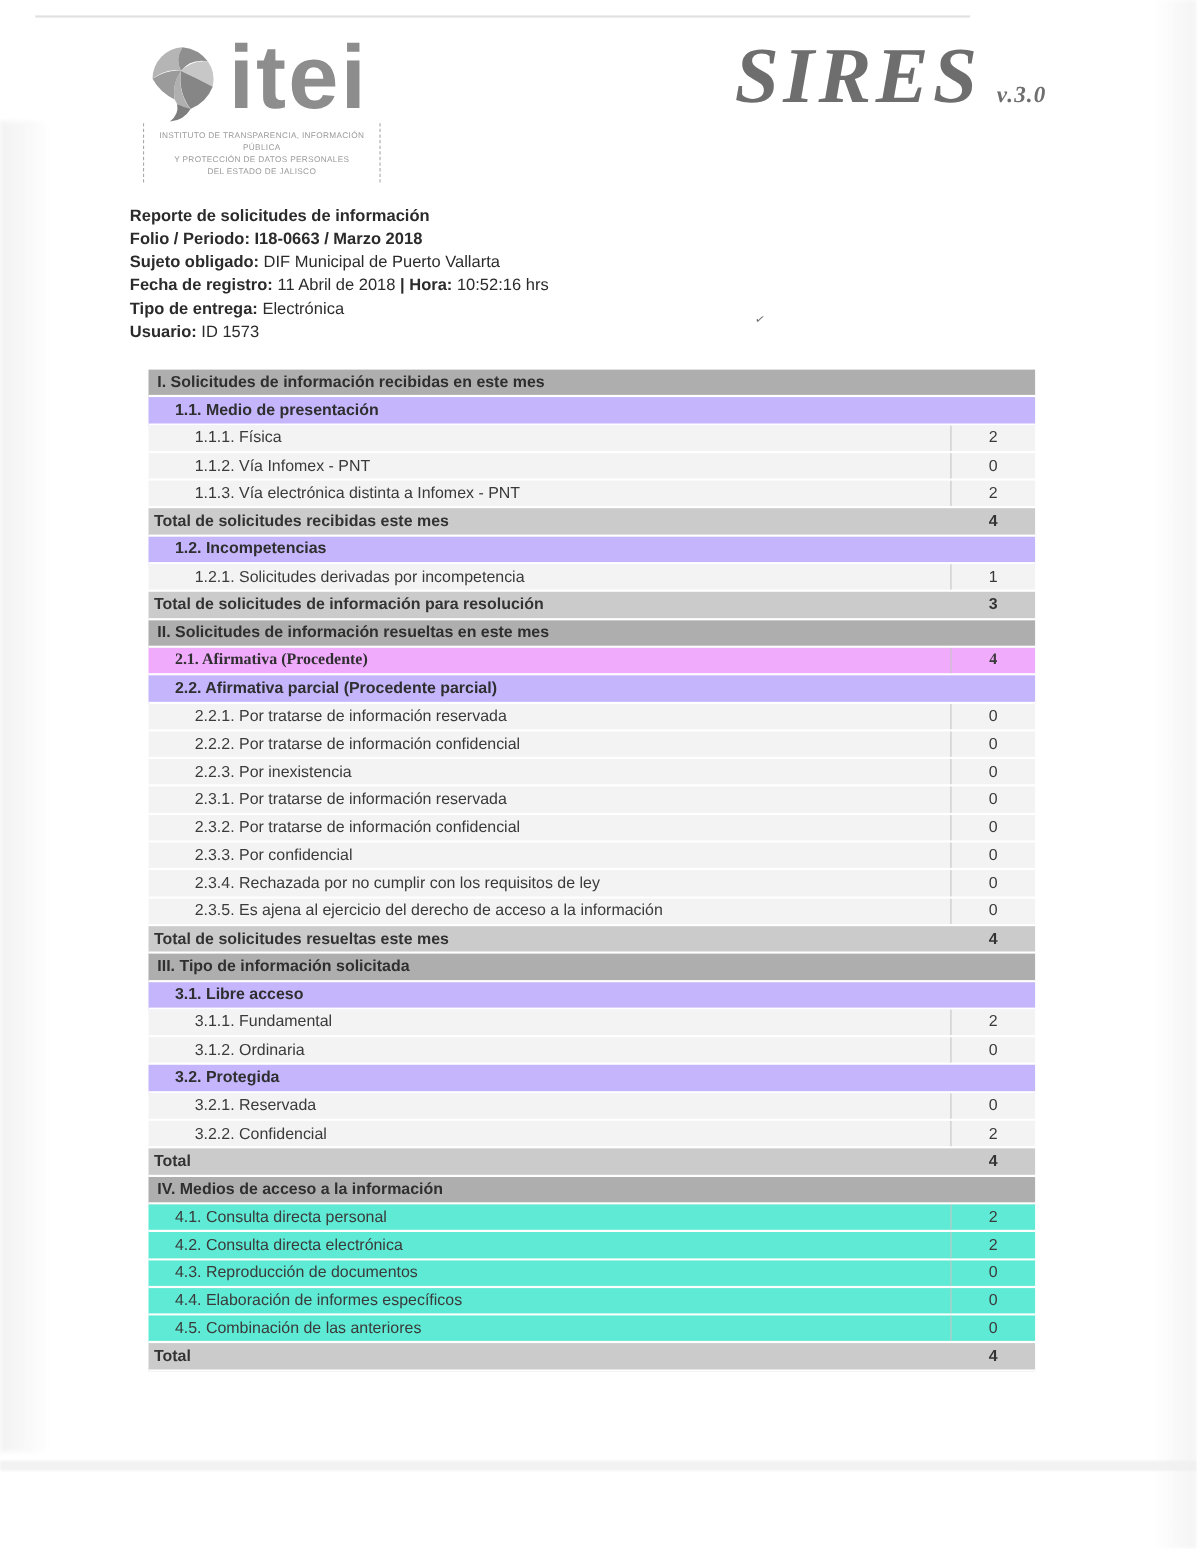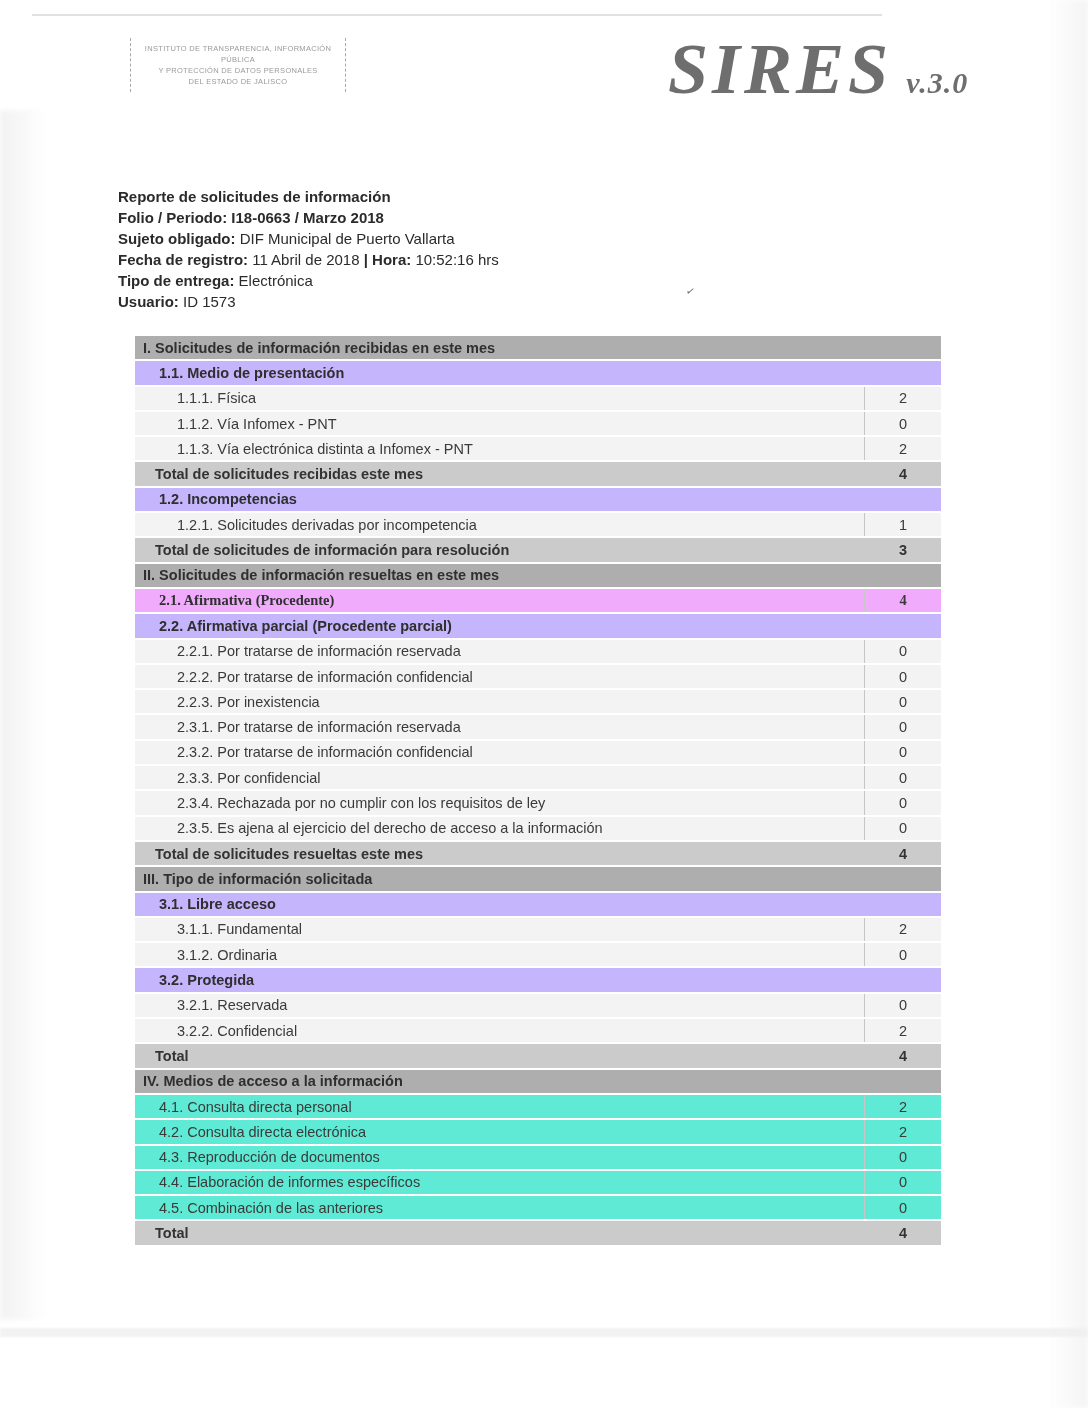--- a/index.html
+++ b/index.html
@@ -22,34 +22,34 @@
   .globe{width:72px;height:72px;margin-top:2px;}
   .itei-word{font-size:82px;line-height:66px;font-weight:bold;color:#8d8d8d;letter-spacing:2px;margin-left:6px;}
   .logo-caption{
     margin-top:0;width:206px;padding:5px 4px;text-align:center;
     border-left:1px dashed #a8a8a8;border-right:1px dashed #a8a8a8;
     font-size:7.5px;line-height:11px;color:#9a9a9a;letter-spacing:.3px;
   }
   .sires-block{position:absolute;left:668px;top:28px;display:flex;align-items:baseline;
     font-family:"Liberation Serif", serif;font-style:italic;font-weight:bold;color:#6e6e6e;}
   .sires-title{font-size:72px;letter-spacing:4px;text-align:center;}
-  .sires-version{font-size:30px;margin-left:14px;letter-spacing:1px;}
+  .sires-version{font-size:21px;margin-left:14px;letter-spacing:1px;}
   
   .meta-block{position:absolute;left:118px;top:186px;font-size:15px;line-height:21px;color:#2b2b2b;}
   .meta-title{font-weight:bold;}
   .meta-line .b{font-weight:bold;}
   
   .report-table{position:absolute;left:135px;top:336px;width:806px;}
   .trow{display:flex;align-items:stretch;height:25.3px;box-sizing:border-box;border-bottom:2px solid #ffffff;font-size:14.5px;}
   .tlabel{flex:1;display:flex;align-items:center;}
   .tvalue{width:76px;display:flex;align-items:center;justify-content:center;color:#3a3a3a;}
   .section{background:#aeaeae;}
   .section .tlabel{font-weight:bold;color:#2f2f2f;padding-left:8px;}
   .total{background:#cbcbcb;}
-  .total .tlabel{font-weight:bold;color:#333333;padding-left:20px;}
+  .total .tlabel{font-weight:bold;color:#333333;padding-left:5px;}
   .total .tvalue{font-weight:bold;color:#333333;}
   .subheader{background:#c4b5fd;}
   .subheader .tlabel{font-weight:bold;color:#2f2f2f;padding-left:24px;}
   .subheader_value{background:#f0abfc;font-family:Liberation Serif, serif;}
   .subheader_value .tlabel{font-weight:bold;color:#2f2f2f;padding-left:24px;}
   .subheader_value .tvalue{font-weight:bold;border-left:1px solid #c6c6c6;}
   .item{background:#f3f3f3;color:#3a3a3a;}
   .item .tlabel{padding-left:42px;}
   .item .tvalue{border-left:1px solid #c6c6c6;}
   .item2{background:#5eead4;color:#3a3a3a;}
@@ -63,20 +63,32 @@
 <div class="scan-left"></div>
 <div class="scan-right"></div>
 <div class="scan-bottomstreak"></div>
 <span class="speck" style="left:686px;top:286px;">✓</span>
 <span class="speck" style="left:750px;top:368px;font-size:9px;">✓</span>
 <span class="speck" style="left:709px;top:489px;font-size:9px;">’</span>
 <span class="speck" style="left:686px;top:933px;font-size:9px;">✓</span>
 <span class="speck" style="left:748px;top:1016px;font-size:9px;">✓</span>
 
 <div class="logo-block">
+  <div class="logo-row">
+    <svg class="globe" viewBox="0 0 100 100" aria-hidden="true">
+      <path d="M50 4 A 40 40 0 0 0 12 44 Q 30 30 48 34 Q 40 18 50 4 Z" fill="#b5b5b5"></path>
+      <path d="M50 4 Q 70 6 82 22 Q 60 18 48 34 Q 40 18 50 4 Z" fill="#8f8f8f"></path>
+      <path d="M12 44 Q 30 32 48 34 Q 36 52 40 70 Q 22 62 12 44 Z" fill="#9b9b9b"></path>
+      <path d="M82 22 Q 92 36 88 54 Q 70 44 48 34 Q 62 20 82 22 Z" fill="#c7c7c7"></path>
+      <path d="M48 34 Q 70 44 88 54 Q 80 74 60 82 Q 44 60 48 34 Z" fill="#868686"></path>
+      <path d="M48 34 Q 44 62 60 82 Q 48 88 40 70 Q 36 50 48 34 Z" fill="#b0b0b0"></path>
+      <path d="M60 82 Q 52 96 34 98 Q 46 88 43 76 Q 52 80 60 82 Z" fill="#7d7d7d"></path>
+    </svg>
+    <div class="itei-word">itei</div>
+  </div>
   <div class="logo-caption">
     <div>INSTITUTO DE TRANSPARENCIA, INFORMACIÓN PÚBLICA</div>
     <div>Y PROTECCIÓN DE DATOS PERSONALES</div>
     <div>DEL ESTADO DE JALISCO</div>
   </div>
 </div>
 
 <div class="sires-block">
   <span class="sires-title">SIRES</span>
   <span class="sires-version">v.3.0</span>

